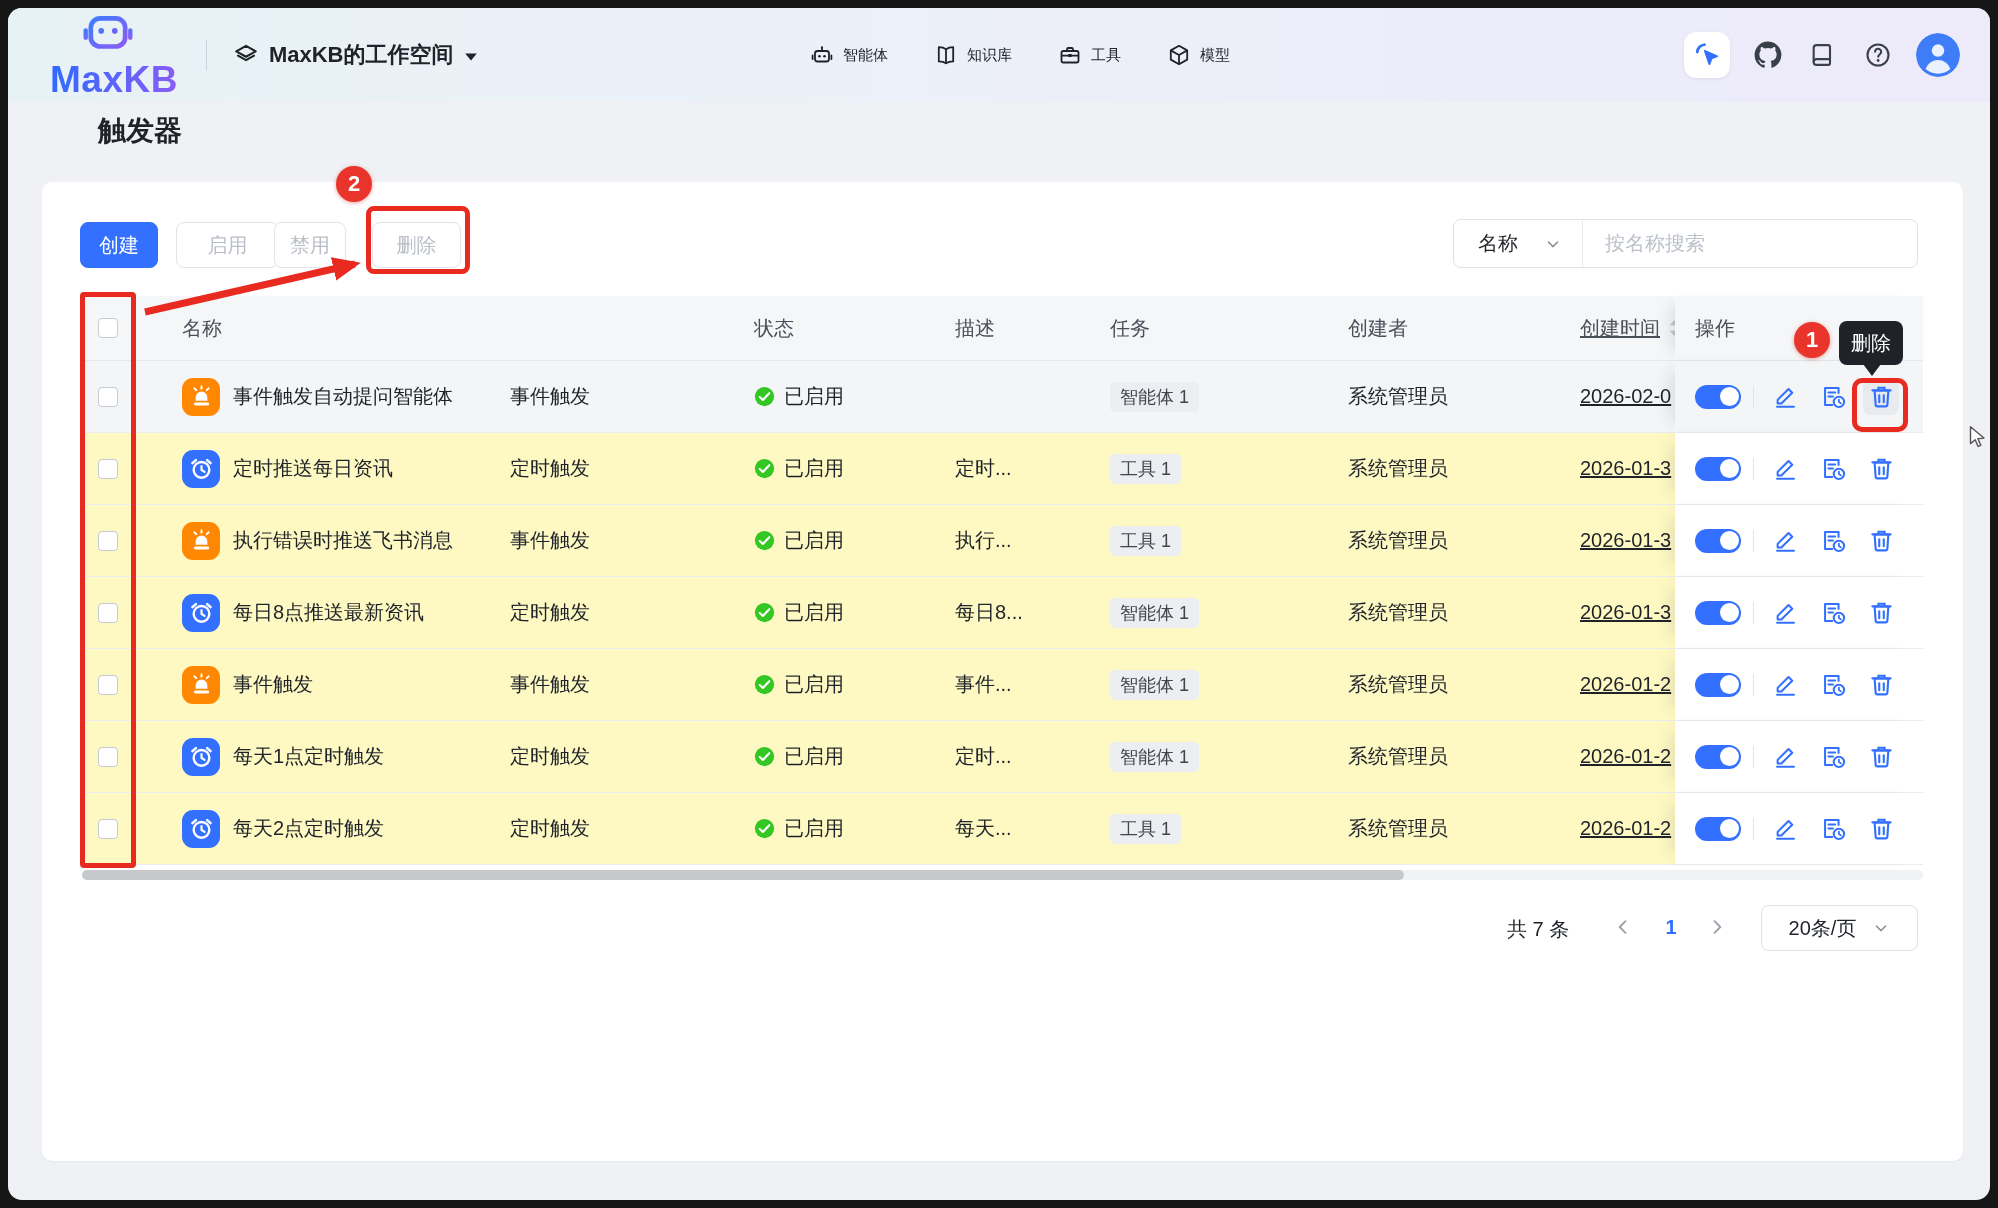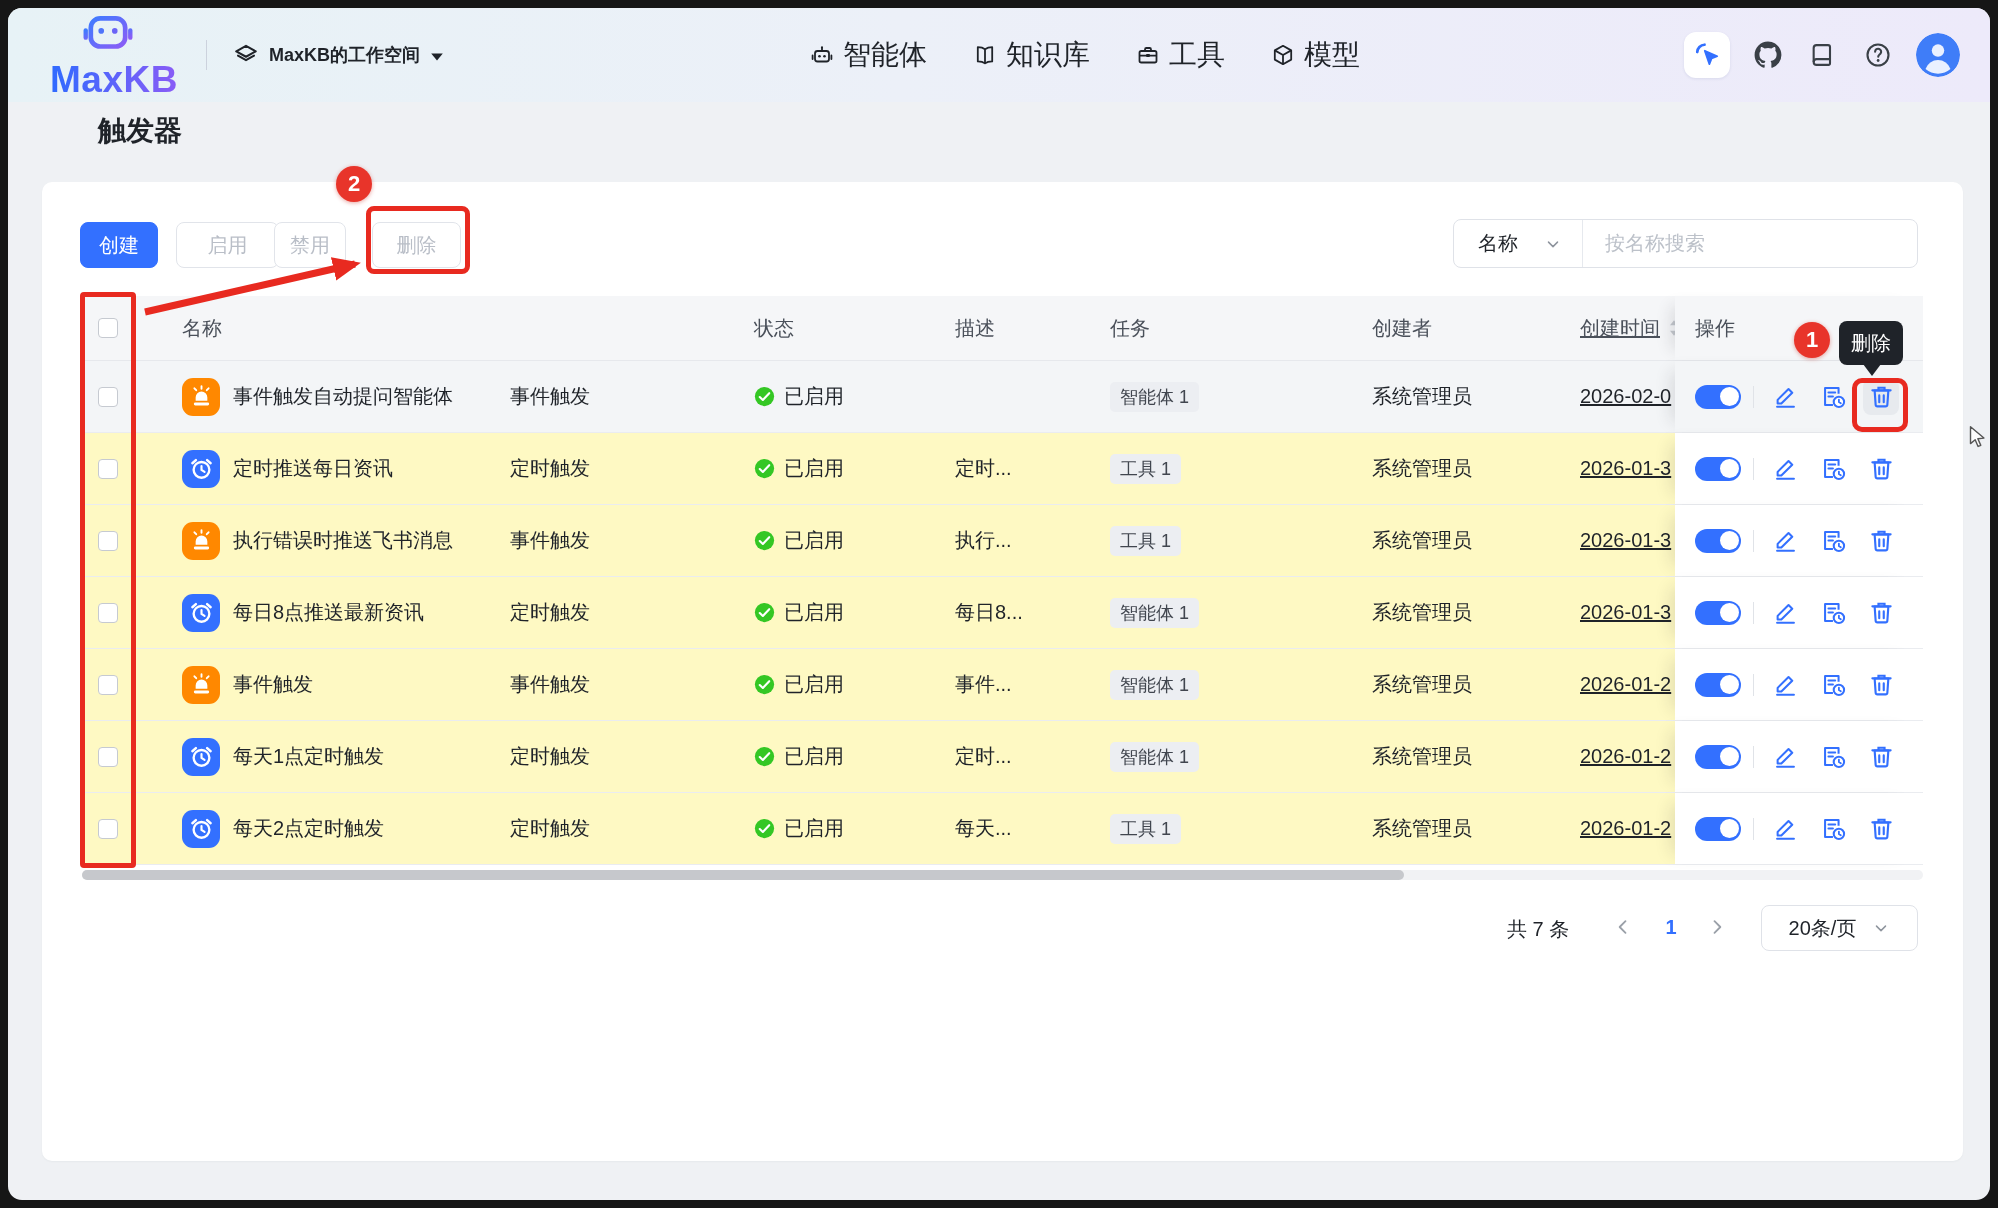--- a/index.html
+++ b/index.html
@@ -9,27 +9,27 @@
 
   
   .navbar { position:relative; height:94px; background:linear-gradient(90deg,#e7f2f6 0%,#ecf0f8 45%,#edeafa 100%); display:flex; align-items:center; }
   .brand-wrap { display:flex; align-items:center; padding-left:30px;flex-direction:column; }
   .logo-icon { width:50px; height:50px; display:inline-flex; }
   .logo-icon svg { width:100%; height:100%; }
   .brand-text { margin-left:12px; font-size:37px; font-weight:800; letter-spacing:.5px;
     background:linear-gradient(90deg,#2f6bff,#8a5cf6); -webkit-background-clip:text; background-clip:text; color:transparent; }
   .nav-divider { width:1px; height:30px; background:#ccd2dd; margin:0 26px 0 28px; }
   .workspace { display:flex; align-items:center; gap:10px; cursor:pointer; }
-  .workspace .ws-label { font-size:18px; font-weight:600; color:#1f2329; }
+  .workspace .ws-label { font-size:22px; font-weight:600; color:#1f2329; }
   .ws-icon { width:26px; height:26px; display:inline-flex; }
   .caret { width:14px; height:10px; display:inline-flex; margin-top:3px; }
   .nav-center { position:absolute; left:802px; top:0; height:94px; display:flex; align-items:center; gap:46px; }
   .nav-item { display:flex; align-items:center; gap:9px; cursor:pointer; }
   .nav-item .n-icon { width:24px; height:24px; display:inline-flex; }
-  .nav-item .n-label { font-size:28px; color:#1f2329; font-weight:500; }
+  .nav-item .n-label { font-size:15px; color:#1f2329; font-weight:500; }
   .nav-right { position:absolute; right:30px; top:0; height:94px; display:flex; align-items:center; gap:21px; }
   .cursor-btn { width:46px; height:46px; background:#fff; border:none; border-radius:12px; display:flex; align-items:center; justify-content:center; box-shadow:0 1px 3px rgba(40,60,120,.10); cursor:pointer; }
   .cursor-btn svg { width:30px; height:30px; }
   .nav-ico-btn { width:34px; height:34px; background:transparent; border:none; display:flex; align-items:center; justify-content:center; cursor:pointer; }
   .nav-ico-btn svg { width:28px; height:28px; }
   .avatar { width:44px; height:44px; border-radius:50%; overflow:hidden; display:flex; cursor:pointer; }
   .avatar svg { width:100%; height:100%; }
 
   
   .page-title { position:absolute; left:90px; top:104px; font-size:28px; font-weight:600; color:#1f2329; }
@@ -55,21 +55,21 @@
   .thead .cell { color:#4a505a; }
   .trow { position:relative; height:72px; background:#fef9c3; border-bottom:1px solid #eaecf0; }
   .trow.hovered { background:#f3f5f7; }
   .cell { position:absolute; top:0; height:100%; display:flex; align-items:center; font-size:20px; color:#1f2329; white-space:nowrap; }
   .c-check { left:0; width:52px; justify-content:center; }
   .c-name { left:100px; width:320px; }
   .c-type { left:428px; width:200px; }
   .c-status { left:672px; width:200px; }
   .c-desc { left:873px; width:122px; overflow:hidden; }
   .c-task { left:1028px; width:240px; }
-  .c-creator { left:1266px; width:220px;margin-left:24px; }
+  .c-creator { left:1266px; width:220px; }
   .c-date { left:1498px; width:94px; overflow:hidden;text-decoration:underline; }
   .thead .c-date { width:170px; overflow:visible; gap:8px; }
   .checkbox { width:20px; height:20px; background:#fff; border:1.5px solid #c6cad1; border-radius:4px; display:inline-block; cursor:pointer; }
   .trig-icon { width:38px; height:38px; border-radius:11px; margin-right:13px; display:inline-flex; align-items:center; justify-content:center; flex:none; }
   .trig-icon svg { width:27px; height:27px; }
   .trig-icon.orange { background:#ff8800; }
   .trig-icon.blue { background:#3370ff; }
   .status-icon { width:21px; height:21px; display:inline-flex; margin-right:9px; }
   .status-icon svg { width:100%; height:100%; }
   .tag { background:#eceef2; color:#41464f; font-size:18px; line-height:30px; height:30px; padding:0 10px; border-radius:5px; }

